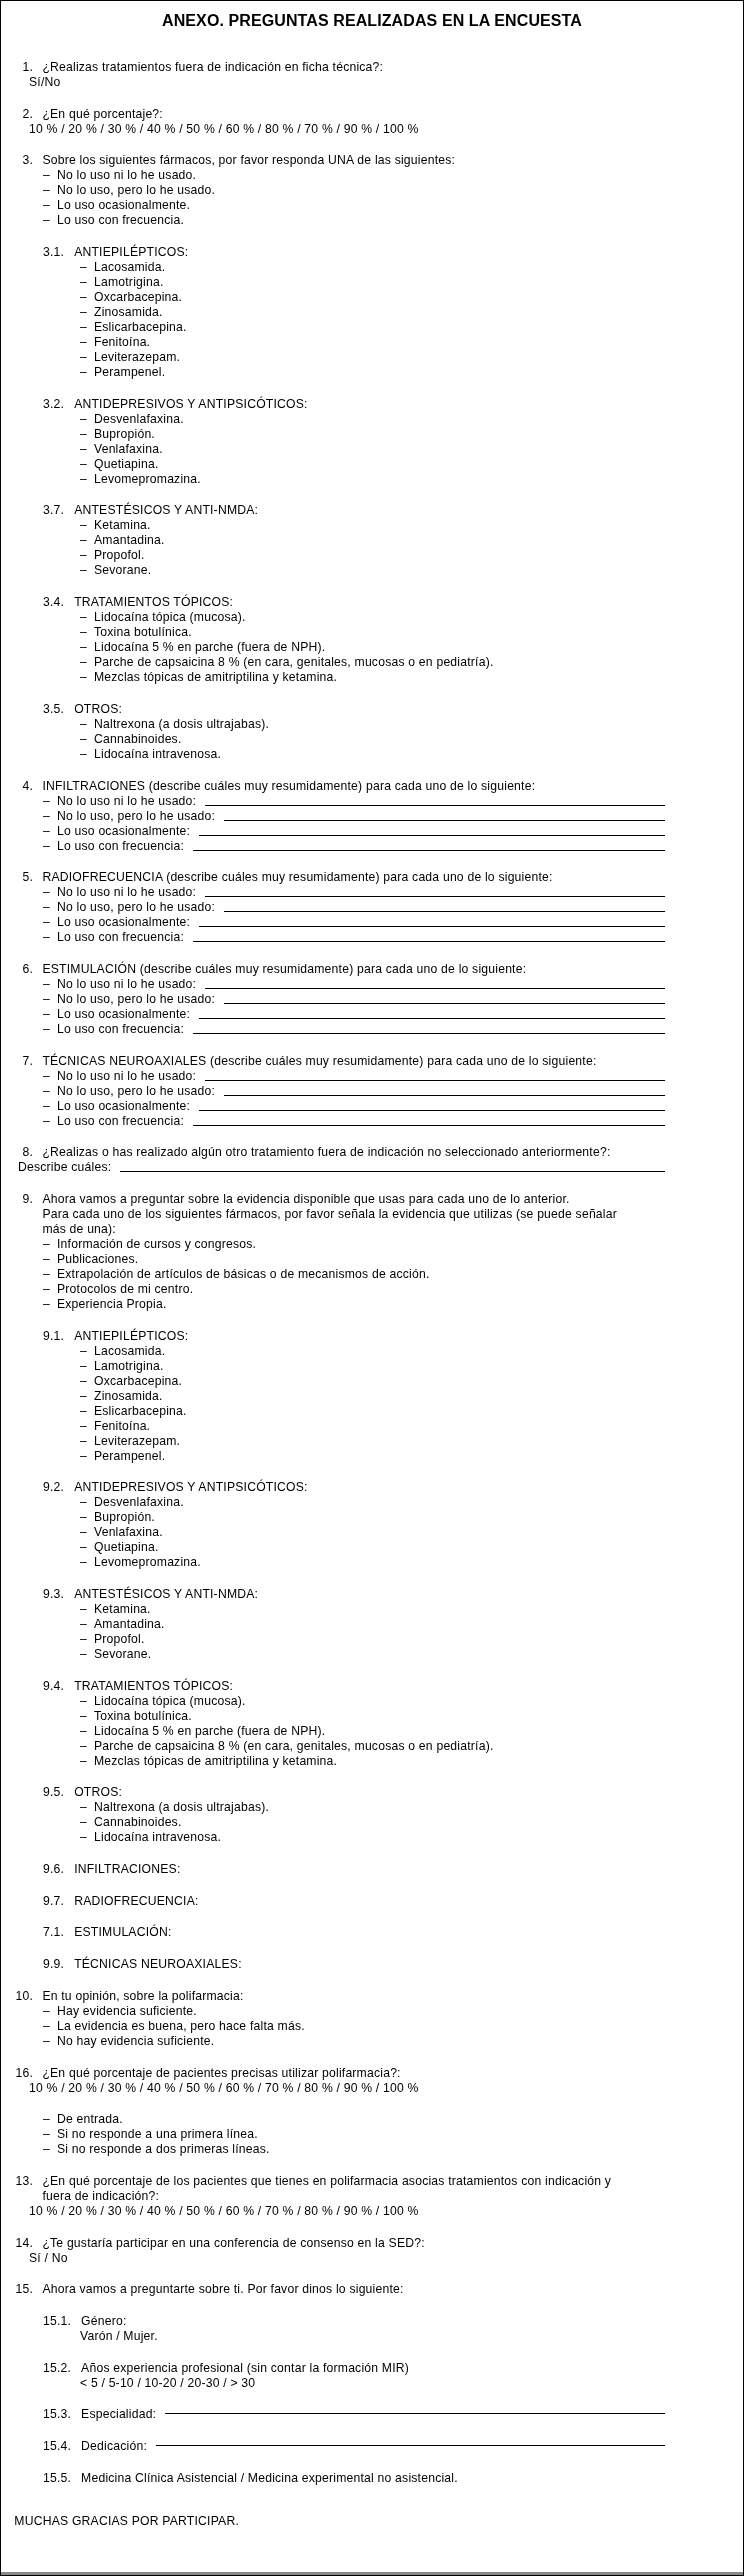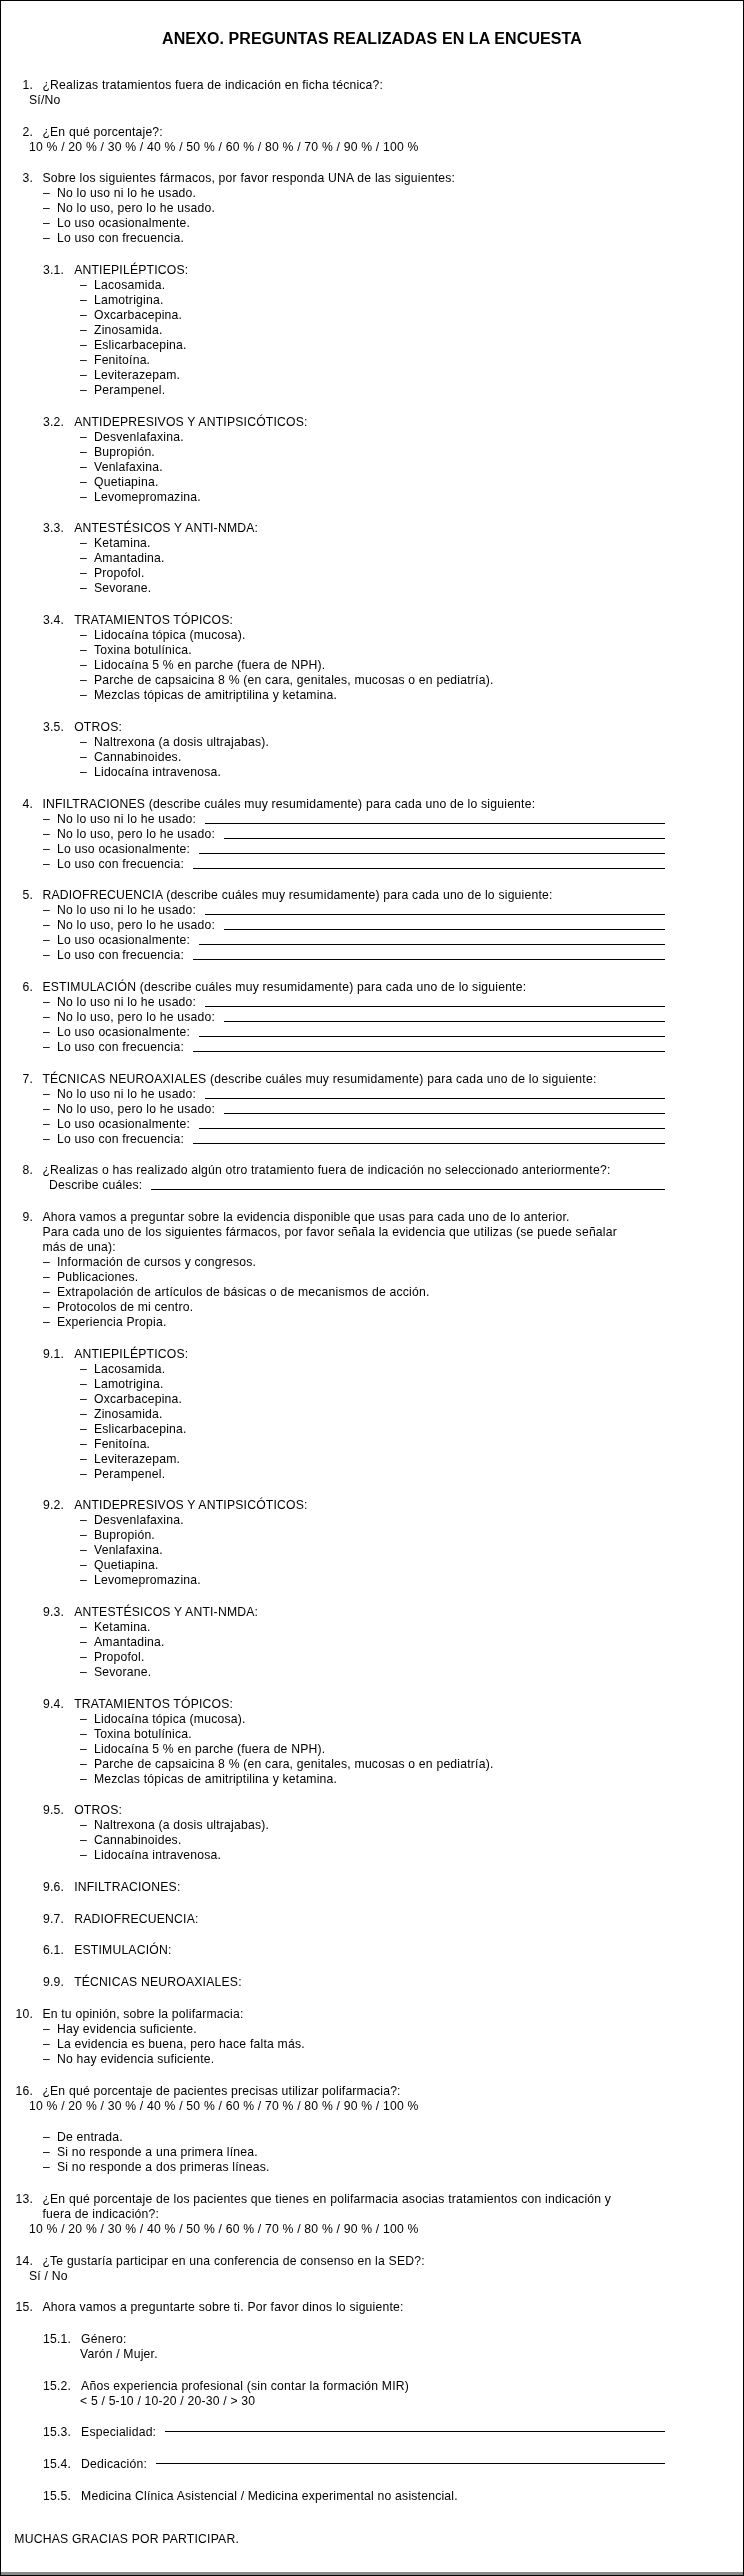--- a/index.html
+++ b/index.html
@@ -5,38 +5,38 @@
   * { box-sizing: border-box; }
   html,body { margin:0; padding:0; background:#ffffff; }
   .page {
     width:744px; height:2576px;
     border:1.1px solid #000;
     background:#fff;
     color:#000;
     font-family:"Liberation Sans", sans-serif;
     font-size:12.2px; line-height:15px; letter-spacing:0.2px;
     position:relative;
-    padding-top:28px;
+    padding-top:10px;
     overflow:hidden;
   }
   .title { text-align:center; font-weight:700; font-size:16px; line-height:20px; letter-spacing:0.1px; margin:0 0 29px 0; }
   .content { padding-right:21.7px; }
   .q { margin-bottom:16.7px; }
   .qhead { display:flex; align-items:flex-start; }
   .qnum { flex:0 0 32px; text-align:right; }
   .qbody { flex:1; margin-left:9.4px; }
   .plain { margin-left:28px; }
   .b1 { display:flex; margin-left:42px; }
   .b2 { display:flex; margin-left:79px; }
   .dash { flex:0 0 14px; }
   .blankline { align-items:flex-end; }
   .fill { flex:1 1 auto; border-bottom:1.1px solid #000; margin:0 56px 2.8px 9px; height:0.6px; }
   .sub { display:flex; margin-left:42px;align-items:center; }
   .subnum { margin-right:10px; white-space:nowrap; }
-  .q8blank { display:flex; align-items:flex-end; margin-left:48px; }
+  .q8blank { display:flex; align-items:flex-end; margin-left:17px; }
   .footer { margin:28px 0 0 13.3px; }
   .bottom-edge { position:absolute; left:0; right:0; bottom:0; height:2.8px; background:#8a8a8a; }
 </style>
 </head>
 <body>
 
 <div class="page">
   <div class="title">ANEXO. PREGUNTAS REALIZADAS EN LA ENCUESTA</div>
 
   <div class="content">
@@ -141,21 +141,21 @@
           <span>Quetiapina.</span>
         </div>
       <div class="b2">
           <span class="dash">–</span>
           <span>Levomepromazina.</span>
         </div>
     </div>
 
     <div class="q">
       <div class="sub">
-        <span class="subnum">3.3.</span>
+        <span class="subnum">3.7.</span>
         <span>ANTESTÉSICOS Y ANTI-NMDA:</span>
       </div>
       <div class="b2">
           <span class="dash">–</span>
           <span>Ketamina.</span>
         </div>
       <div class="b2">
           <span class="dash">–</span>
           <span>Amantadina.</span>
         </div>
@@ -507,21 +507,21 @@
       </div>
     </div>
     <div class="q">
       <div class="sub">
         <span class="subnum">9.7.</span>
         <span>RADIOFRECUENCIA:</span>
       </div>
     </div>
     <div class="q">
       <div class="sub">
-        <span class="subnum">6.1.</span>
+        <span class="subnum">7.1.</span>
         <span>ESTIMULACIÓN:</span>
       </div>
     </div>
     <div class="q">
       <div class="sub">
         <span class="subnum">9.9.</span>
         <span>TÉCNICAS NEUROAXIALES:</span>
       </div>
     </div>
 

